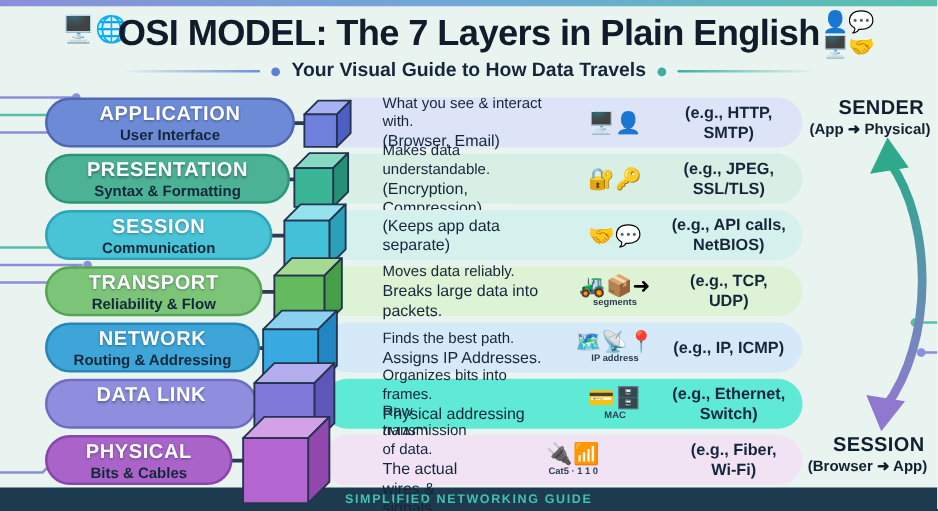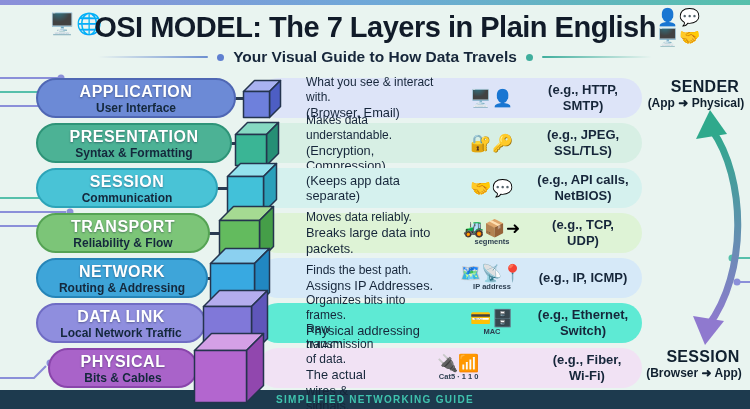--- a/index.html
+++ b/index.html
@@ -46,21 +46,21 @@
   .cube { position:absolute; z-index:4; }
   .cube polygon { stroke:#24344e; stroke-width:1.5; stroke-linejoin:round; }
 
   
   .row0 .pill { left:36px; top:78px;  width:200px; background:#6c8ad6; border:2px solid #4f67b4; }
   .row1 .pill { left:36px; top:123px; width:196px; background:#4cb295; border:2px solid #2e9478; }
   .row2 .pill { left:36px; top:168px; width:182px; background:#49c3d6; border:2px solid #2da4b8; }
   .row3 .pill { left:36px; top:213px; width:174px; background:#7cc578; border:2px solid #55a354; }
   .row4 .pill { left:36px; top:258px; width:172px; background:#3ea5d9; border:2px solid #2685b8; }
   .row5 .pill { left:36px; top:303px; width:170px; background:#8f8ede; border:2px solid #6f6cc4; }
-  .row6 .pill { left:48px; top:348px; width:150px; background:#a963c9; border:2px solid #8945ab; }
+  .row6 .pill { left:36px; top:348px; width:150px; background:#a963c9; border:2px solid #8945ab; }
 
   .row0 .bar { top:78px;  background:#dde4f8; }
   .row1 .bar { top:123px; background:#d7efe4; }
   .row2 .bar { top:168px; background:#d5f1ee; }
   .row3 .bar { top:213px; background:#def3d6; }
   .row4 .bar { top:258px; background:#d6e9f8; }
   .row5 .bar { top:303px; background:#5eead4; }
   .row6 .bar { top:348px; background:#f1e2f4;gap:45px; }
 
   .row0 .connector { left:228px; top:97px;  width:24px; }
@@ -277,21 +277,20 @@
       <div class="bar-eg">(e.g., Ethernet, Switch)</div>
     </div>
     <div class="connector"></div>
     <svg class="cube" width="67" height="67">
       <polygon class="t" points="1.5,17.5 17.5,1.5 65.5,1.5 49.5,17.5"></polygon>
       <polygon class="s" points="49.5,17.5 65.5,1.5 65.5,49.5 49.5,65.5"></polygon>
       <polygon class="f" points="1.5,17.5 49.5,17.5 49.5,65.5 1.5,65.5"></polygon>
     </svg>
     <div class="pill">
       <div class="pt">DATA LINK</div>
-      <div class="ps">Local Network Traffic</div>
     </div>
   </div>
 
   <div class="row6">
     <div class="bar">
       <div class="bar-text">
         <div class="b1">Raw transmission of data.</div>
         <div class="b2">The actual wires &amp; signals.</div>
       </div>
       <div class="bar-icons">

